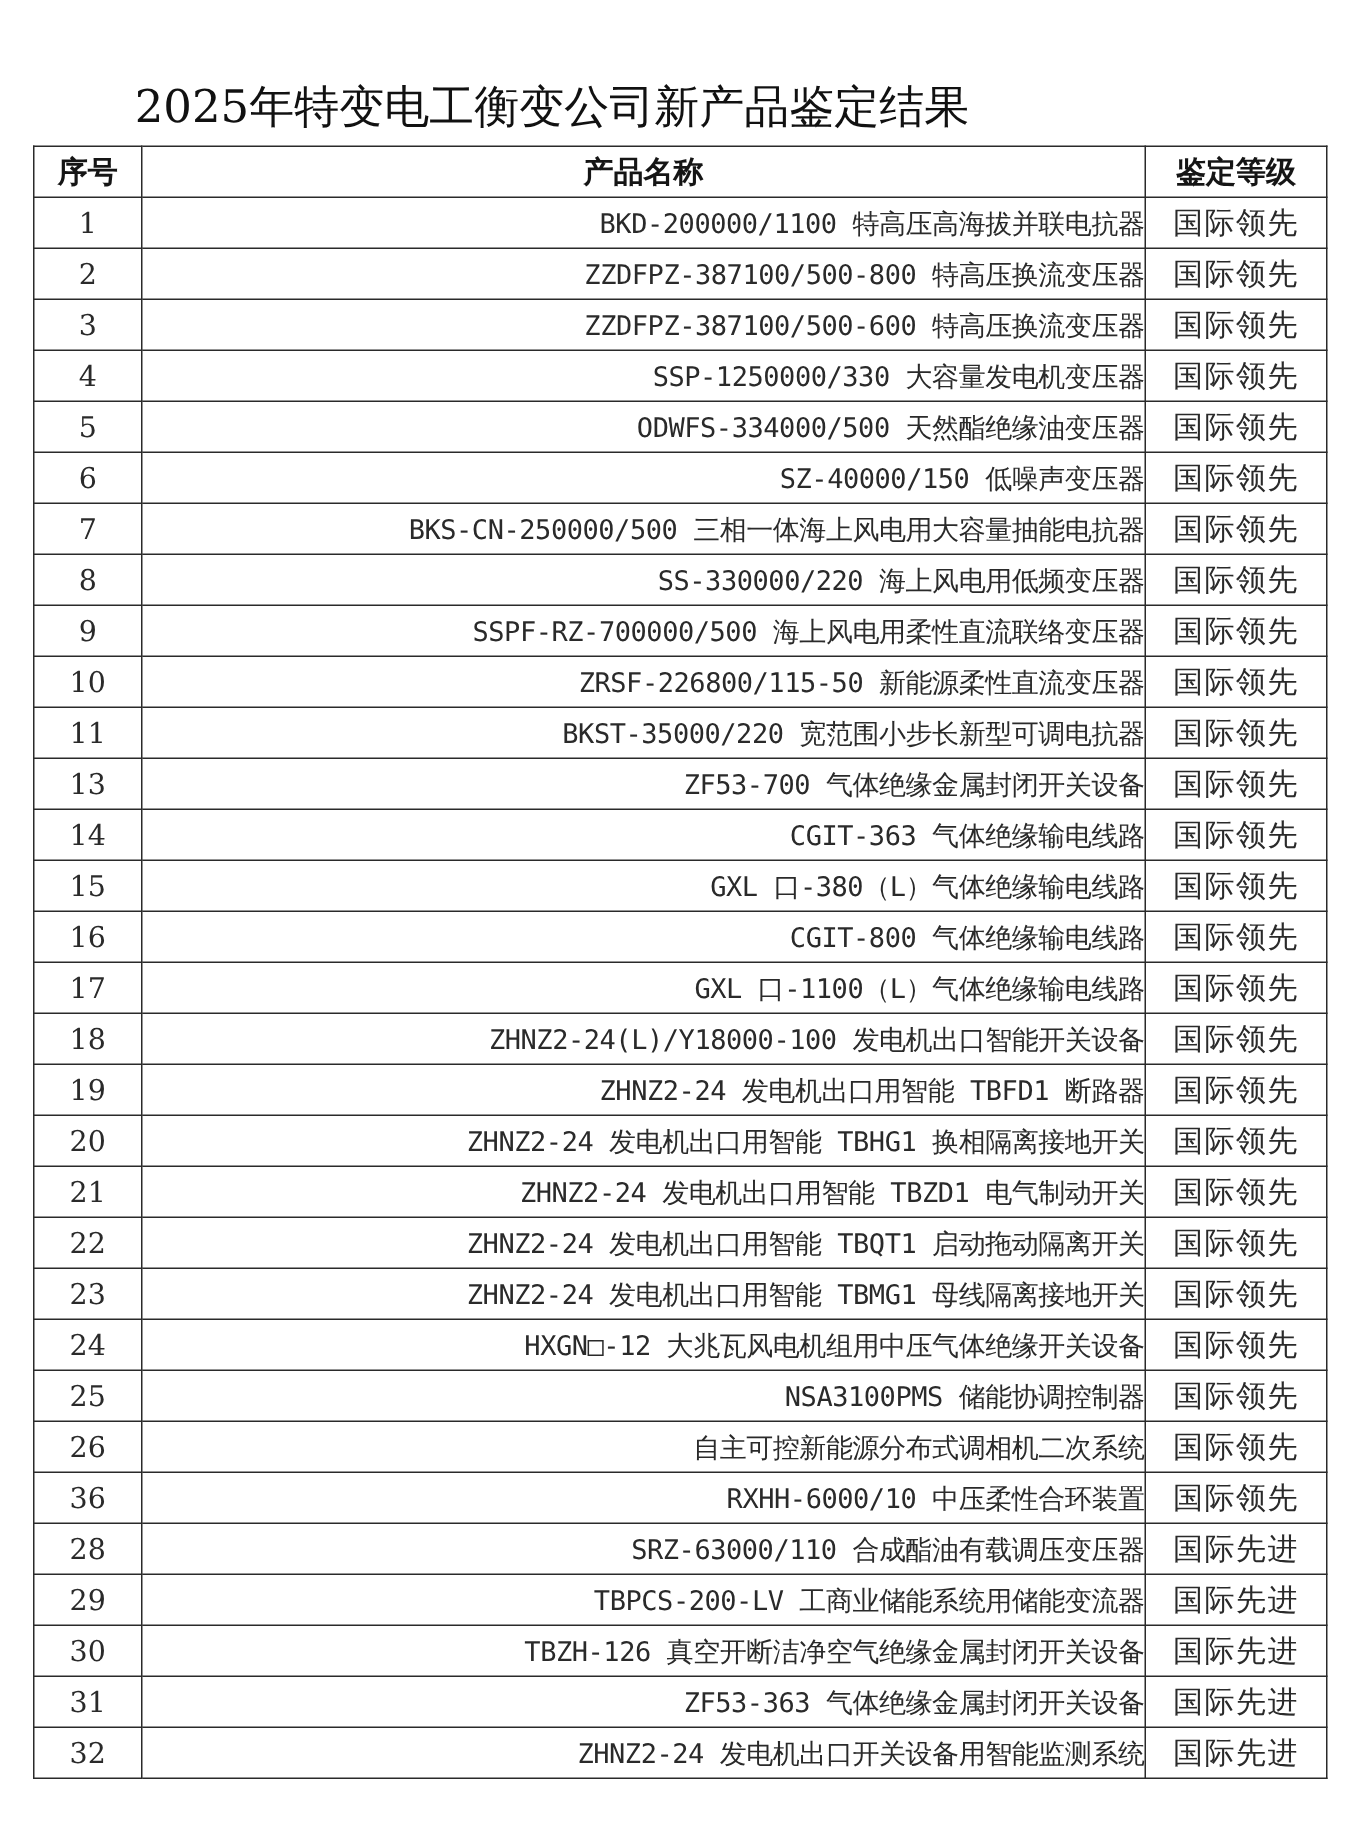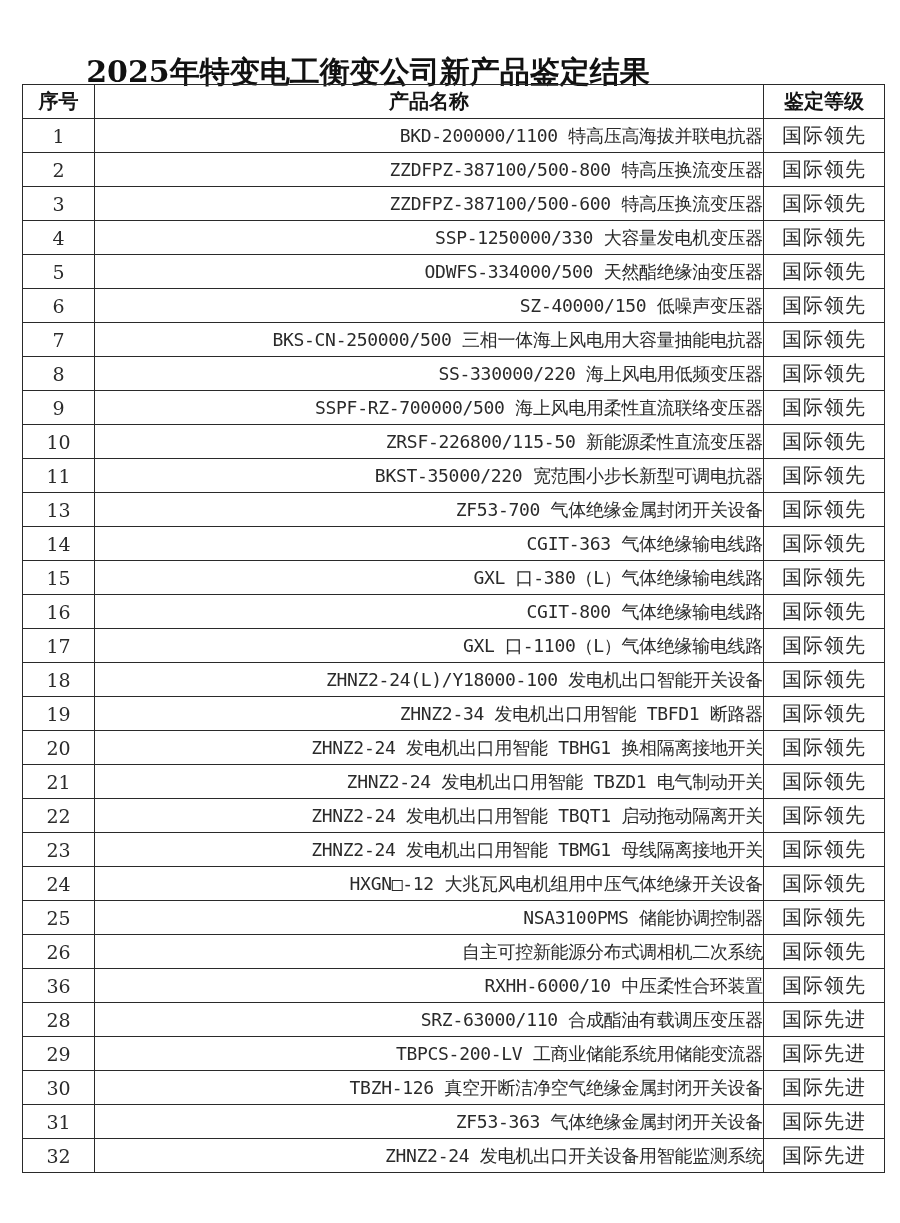--- a/index.html
+++ b/index.html
@@ -14,30 +14,30 @@
     overflow: hidden;
     color: #1a1a1a;
   }
   .doc-title {
     position: absolute;
     left: 0;
     top: 30px;
     width: 736px;
     text-align: center;
     font-family: "DejaVu Serif", "Liberation Serif", serif;
-    font-weight: bold;
+    font-weight: normal;
     font-size: 30px;
     line-height: 44px;
     color: #111111;
     letter-spacing: 0px;
   }
   table.results {
     position: absolute;
     left: 22px;
-    top: 84px;
+    top: 97px;
     width: 862px;
     border-collapse: collapse;
     table-layout: fixed;
   }
   table.results col.c1 { width: 72px; }
   table.results col.c2 { width: 669px; }
   table.results col.c3 { width: 121px; }
   table.results th,
   table.results td {
     border: 1.5px solid #2a2a2a;
@@ -176,21 +176,21 @@
         <td class="col-name">GXL 口-1100（L）气体绝缘输电线路</td>
         <td class="col-grade">国际领先</td>
       </tr>
     <tr>
         <td class="col-index">18</td>
         <td class="col-name">ZHNZ2-24(L)/Y18000-100 发电机出口智能开关设备</td>
         <td class="col-grade">国际领先</td>
       </tr>
     <tr>
         <td class="col-index">19</td>
-        <td class="col-name">ZHNZ2-34 发电机出口用智能 TBFD1 断路器</td>
+        <td class="col-name">ZHNZ2-24 发电机出口用智能 TBFD1 断路器</td>
         <td class="col-grade">国际领先</td>
       </tr>
     <tr>
         <td class="col-index">20</td>
         <td class="col-name">ZHNZ2-24 发电机出口用智能 TBHG1 换相隔离接地开关</td>
         <td class="col-grade">国际领先</td>
       </tr>
     <tr>
         <td class="col-index">21</td>
         <td class="col-name">ZHNZ2-24 发电机出口用智能 TBZD1 电气制动开关</td>

